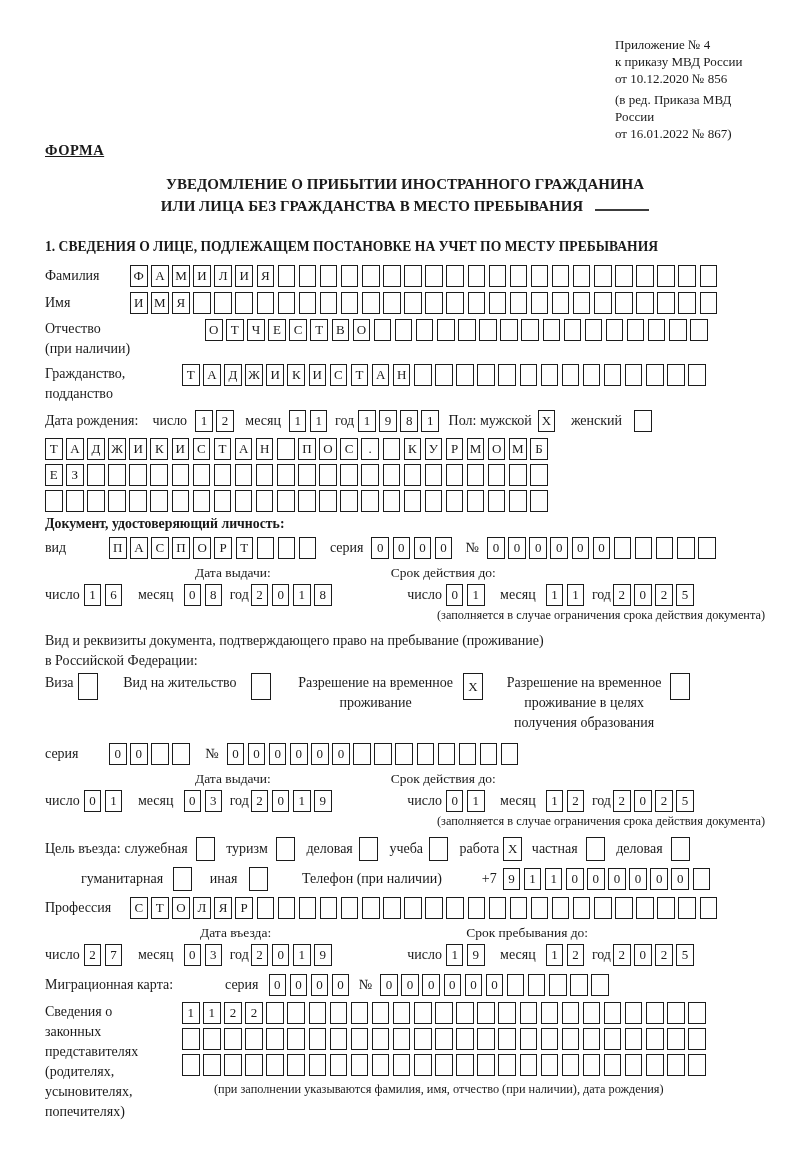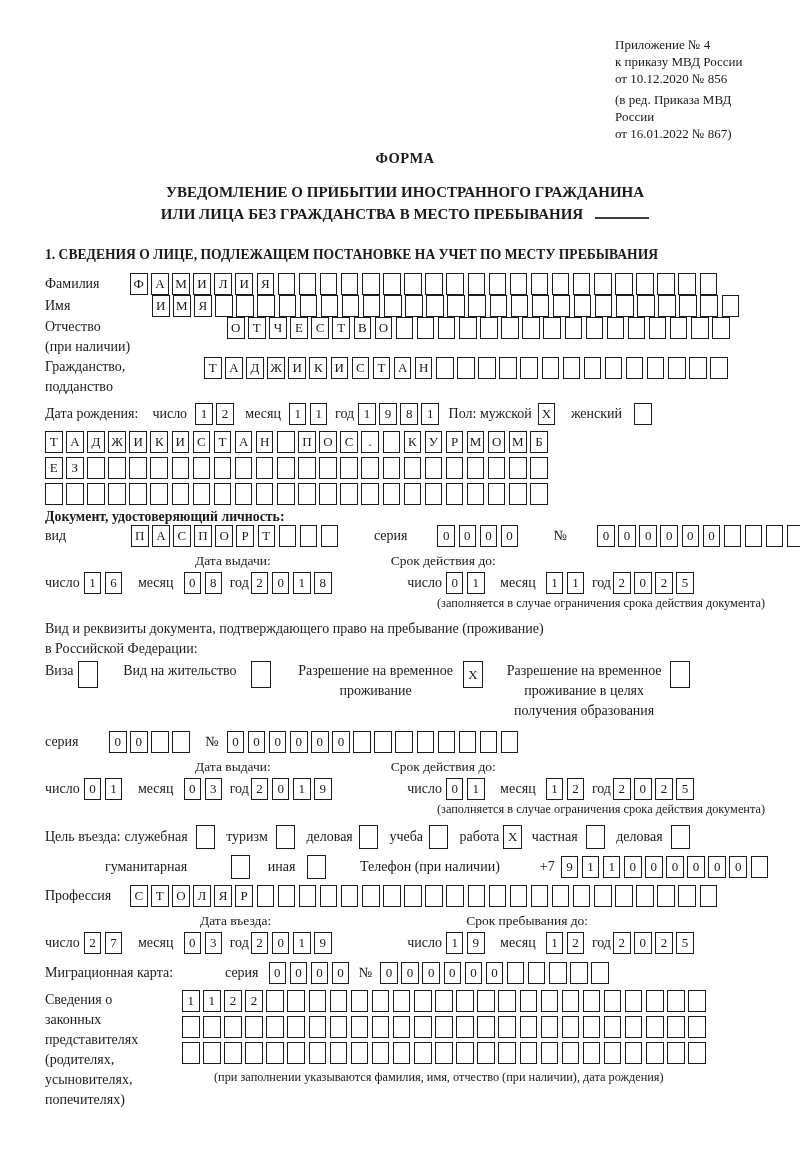--- a/index.html
+++ b/index.html
@@ -6,37 +6,37 @@
   body{
     width:800px;height:1163px;overflow:hidden;
     font-family:"Liberation Serif","DejaVu Serif",serif;
     color:#1a1a1a;font-size:14px;
   }
   .page{box-sizing:border-box;width:800px;height:1163px;padding:36px 35px 0 45px;}
 
   
   .hdr{margin-left:570px;font-size:13px;line-height:17px;}
   .hdr .sub{margin-top:4px;}
-  .forma{margin-top:8px;text-align:center;font-weight:bold;font-size:14.5px;letter-spacing:.5px;}
+  .forma{margin-top:0;text-align:left;font-weight:bold;font-size:14.5px;letter-spacing:.5px;text-decoration:underline;}
 
   
   .title{margin-top:14px;text-align:center;font-weight:bold;font-size:15px;line-height:22px;}
   .blank{display:inline-block;width:54px;border-bottom:2.2px solid #3c3c3c;margin-left:12px;}
   .sect{margin-top:22px;font-weight:bold;font-size:13.6px;}
 
   
   .frow{display:flex;align-items:flex-start;}
   .frow.vc{align-items:center;}
   .txt{white-space:pre-line;line-height:20px;flex:none;}
   .flabel{white-space:pre-line;line-height:20px;flex:none;}
   .lw-85{width:85px;} .lw-160{width:160px;} .lw-137{width:137px;} .lw-64{width:64px;}
   .ml2{margin-left:2px;} .ml4{margin-left:4px;} .ml6{margin-left:6px;} .ml8{margin-left:8px;}
   .ml10{margin-left:10px;} .ml12{margin-left:12px;} .ml14{margin-left:14px;}
   .ml20{margin-left:20px;} .ml22{margin-left:22px;} .ml24{margin-left:24px;} .ml30{margin-left:30px;}
-  .ml40{margin-left:40px;} .ml72{margin-left:72px;} .ml84{margin-left:60px;gap:34px;} .mt4{margin-top:4px;} .mt5{gap:22px;} .mt6{margin-top:6px;}
+  .ml40{margin-left:40px;} .ml72{margin-left:72px;} .ml84{margin-left:36px;} .mt4{margin-top:4px;} .mt5{margin-top:5px;} .mt6{margin-top:6px;}
   .mt8{margin-top:8px;} .mt10{margin-top:10px;}
 
   
   .cellgroup{display:inline-flex;flex:none;}
   .cell{
     display:inline-flex;flex:none;align-items:center;justify-content:center;
     width:15.5px;height:20px;border:1.6px solid #1c1c1c;margin-right:3.6px;
     font-size:13px;line-height:20px;background:#fff;
   }
   .cb-md{width:17px;height:22px;}

